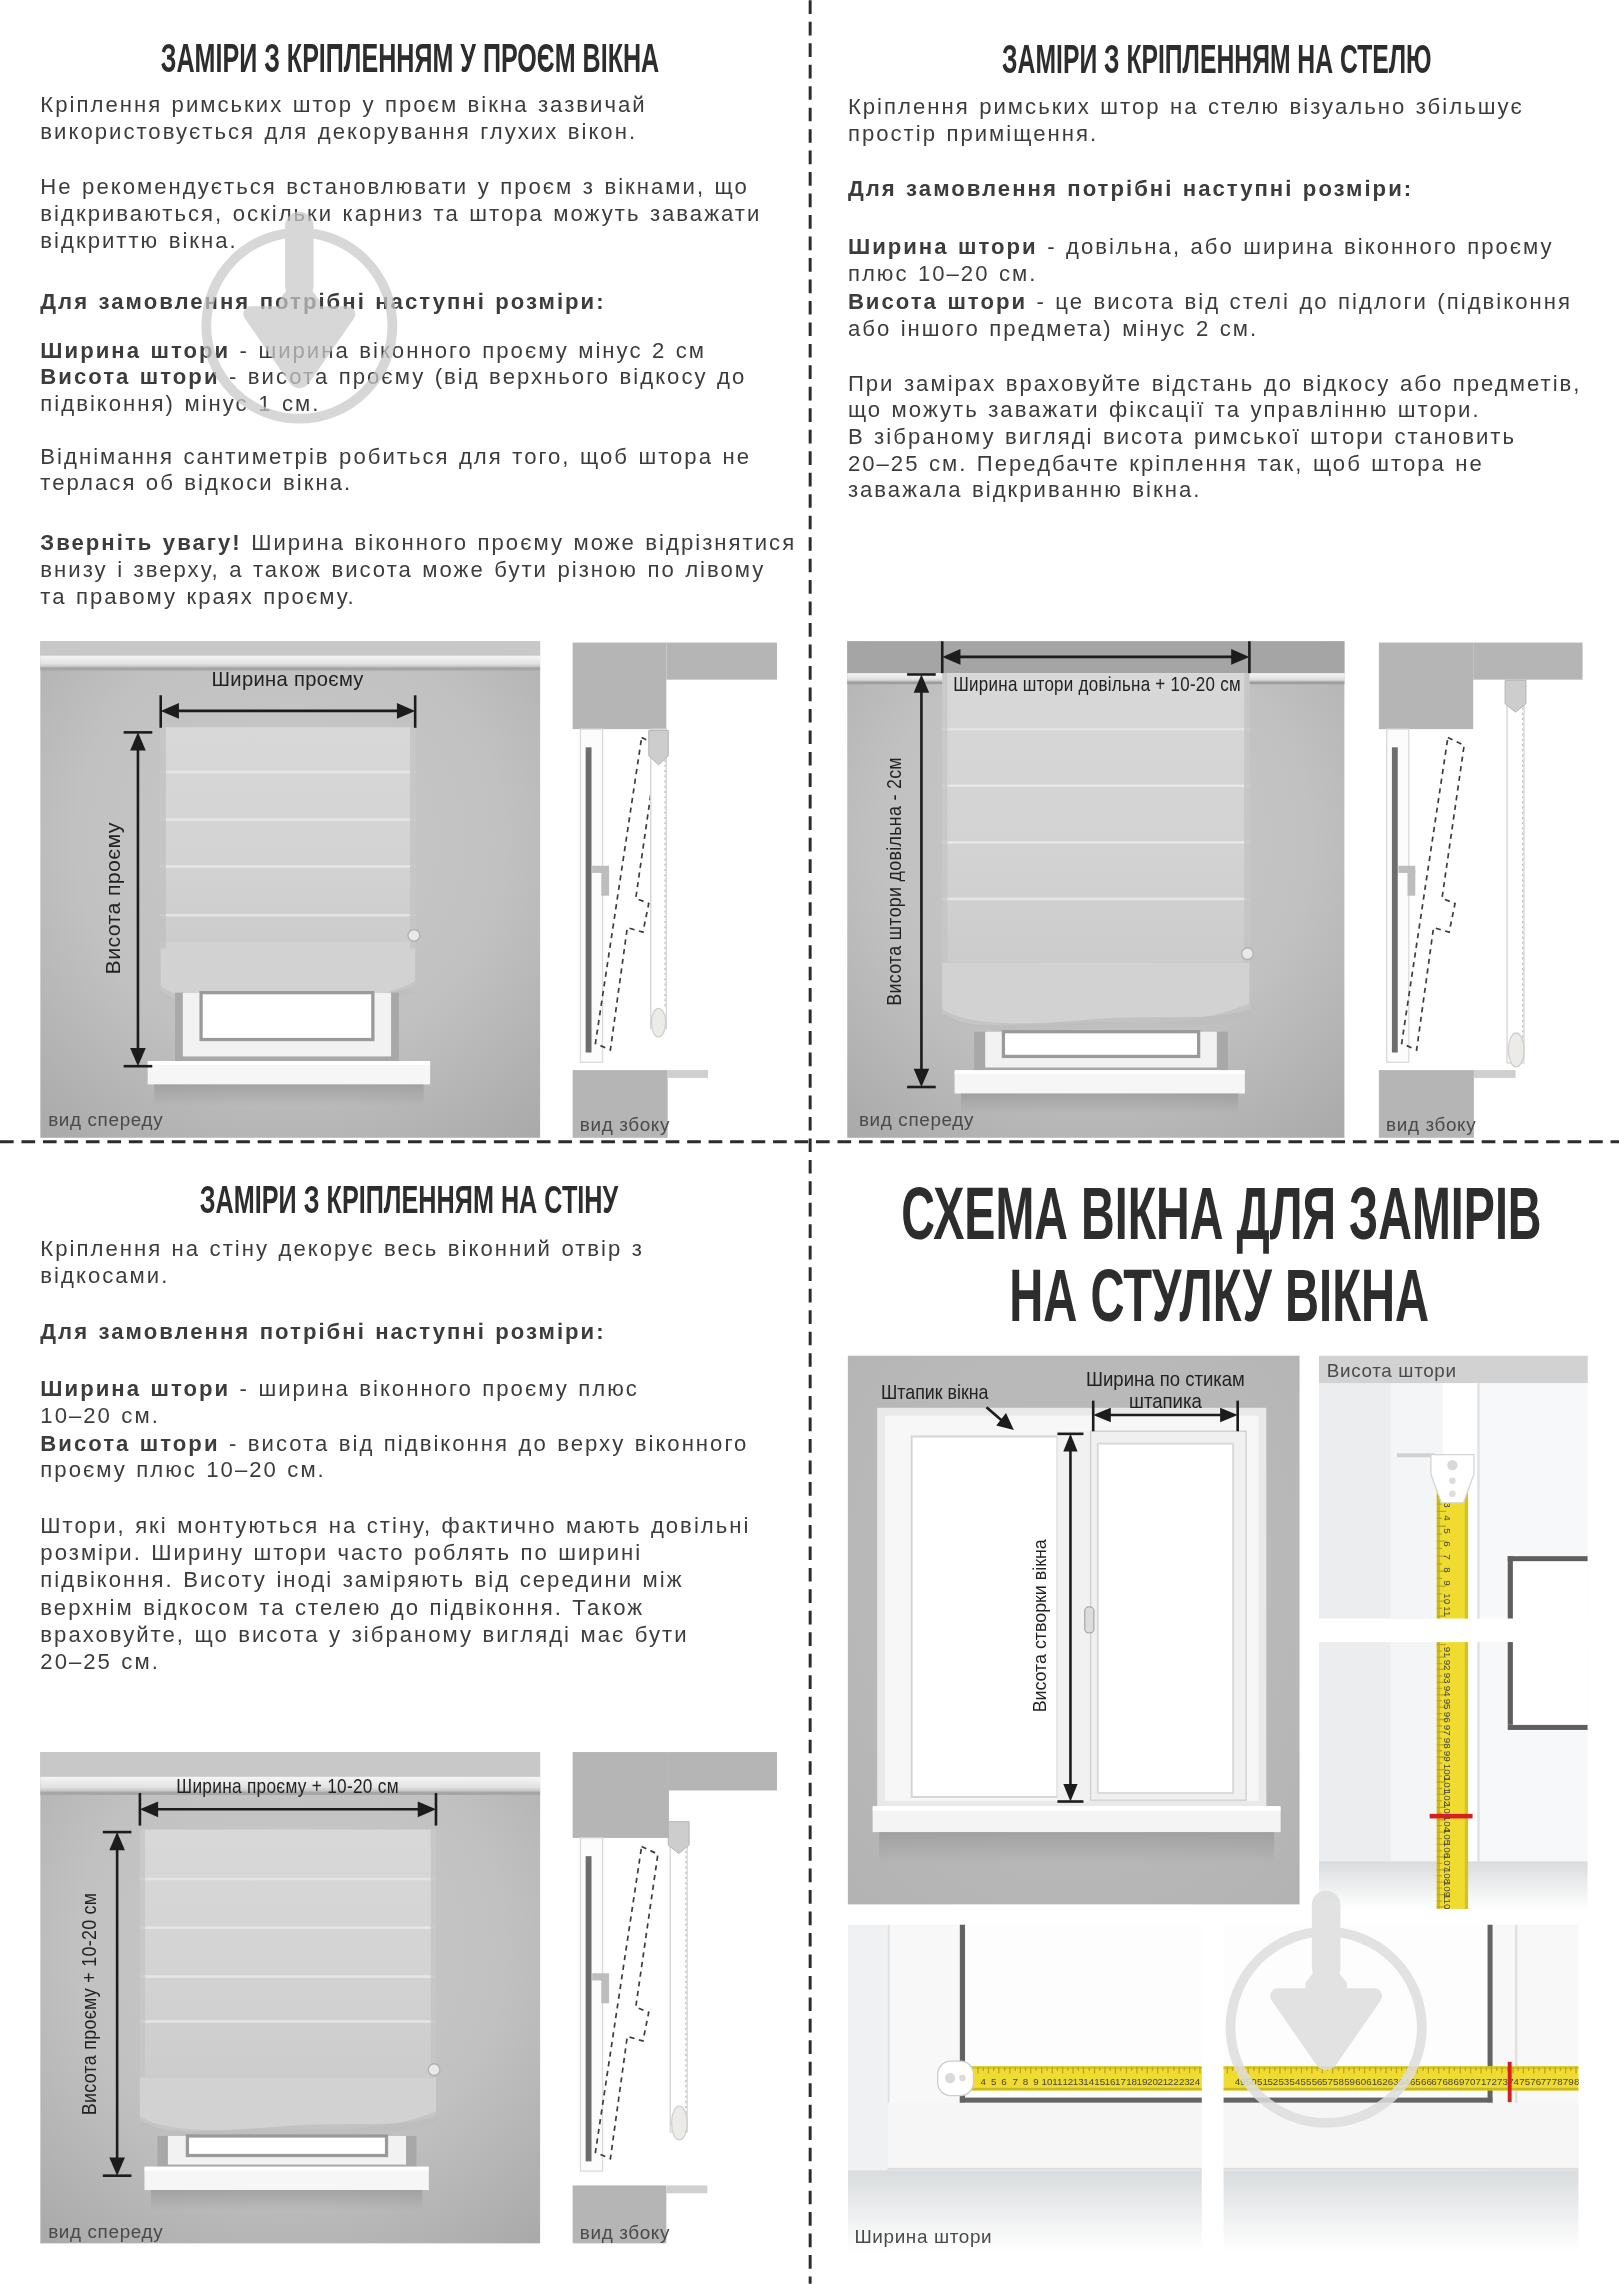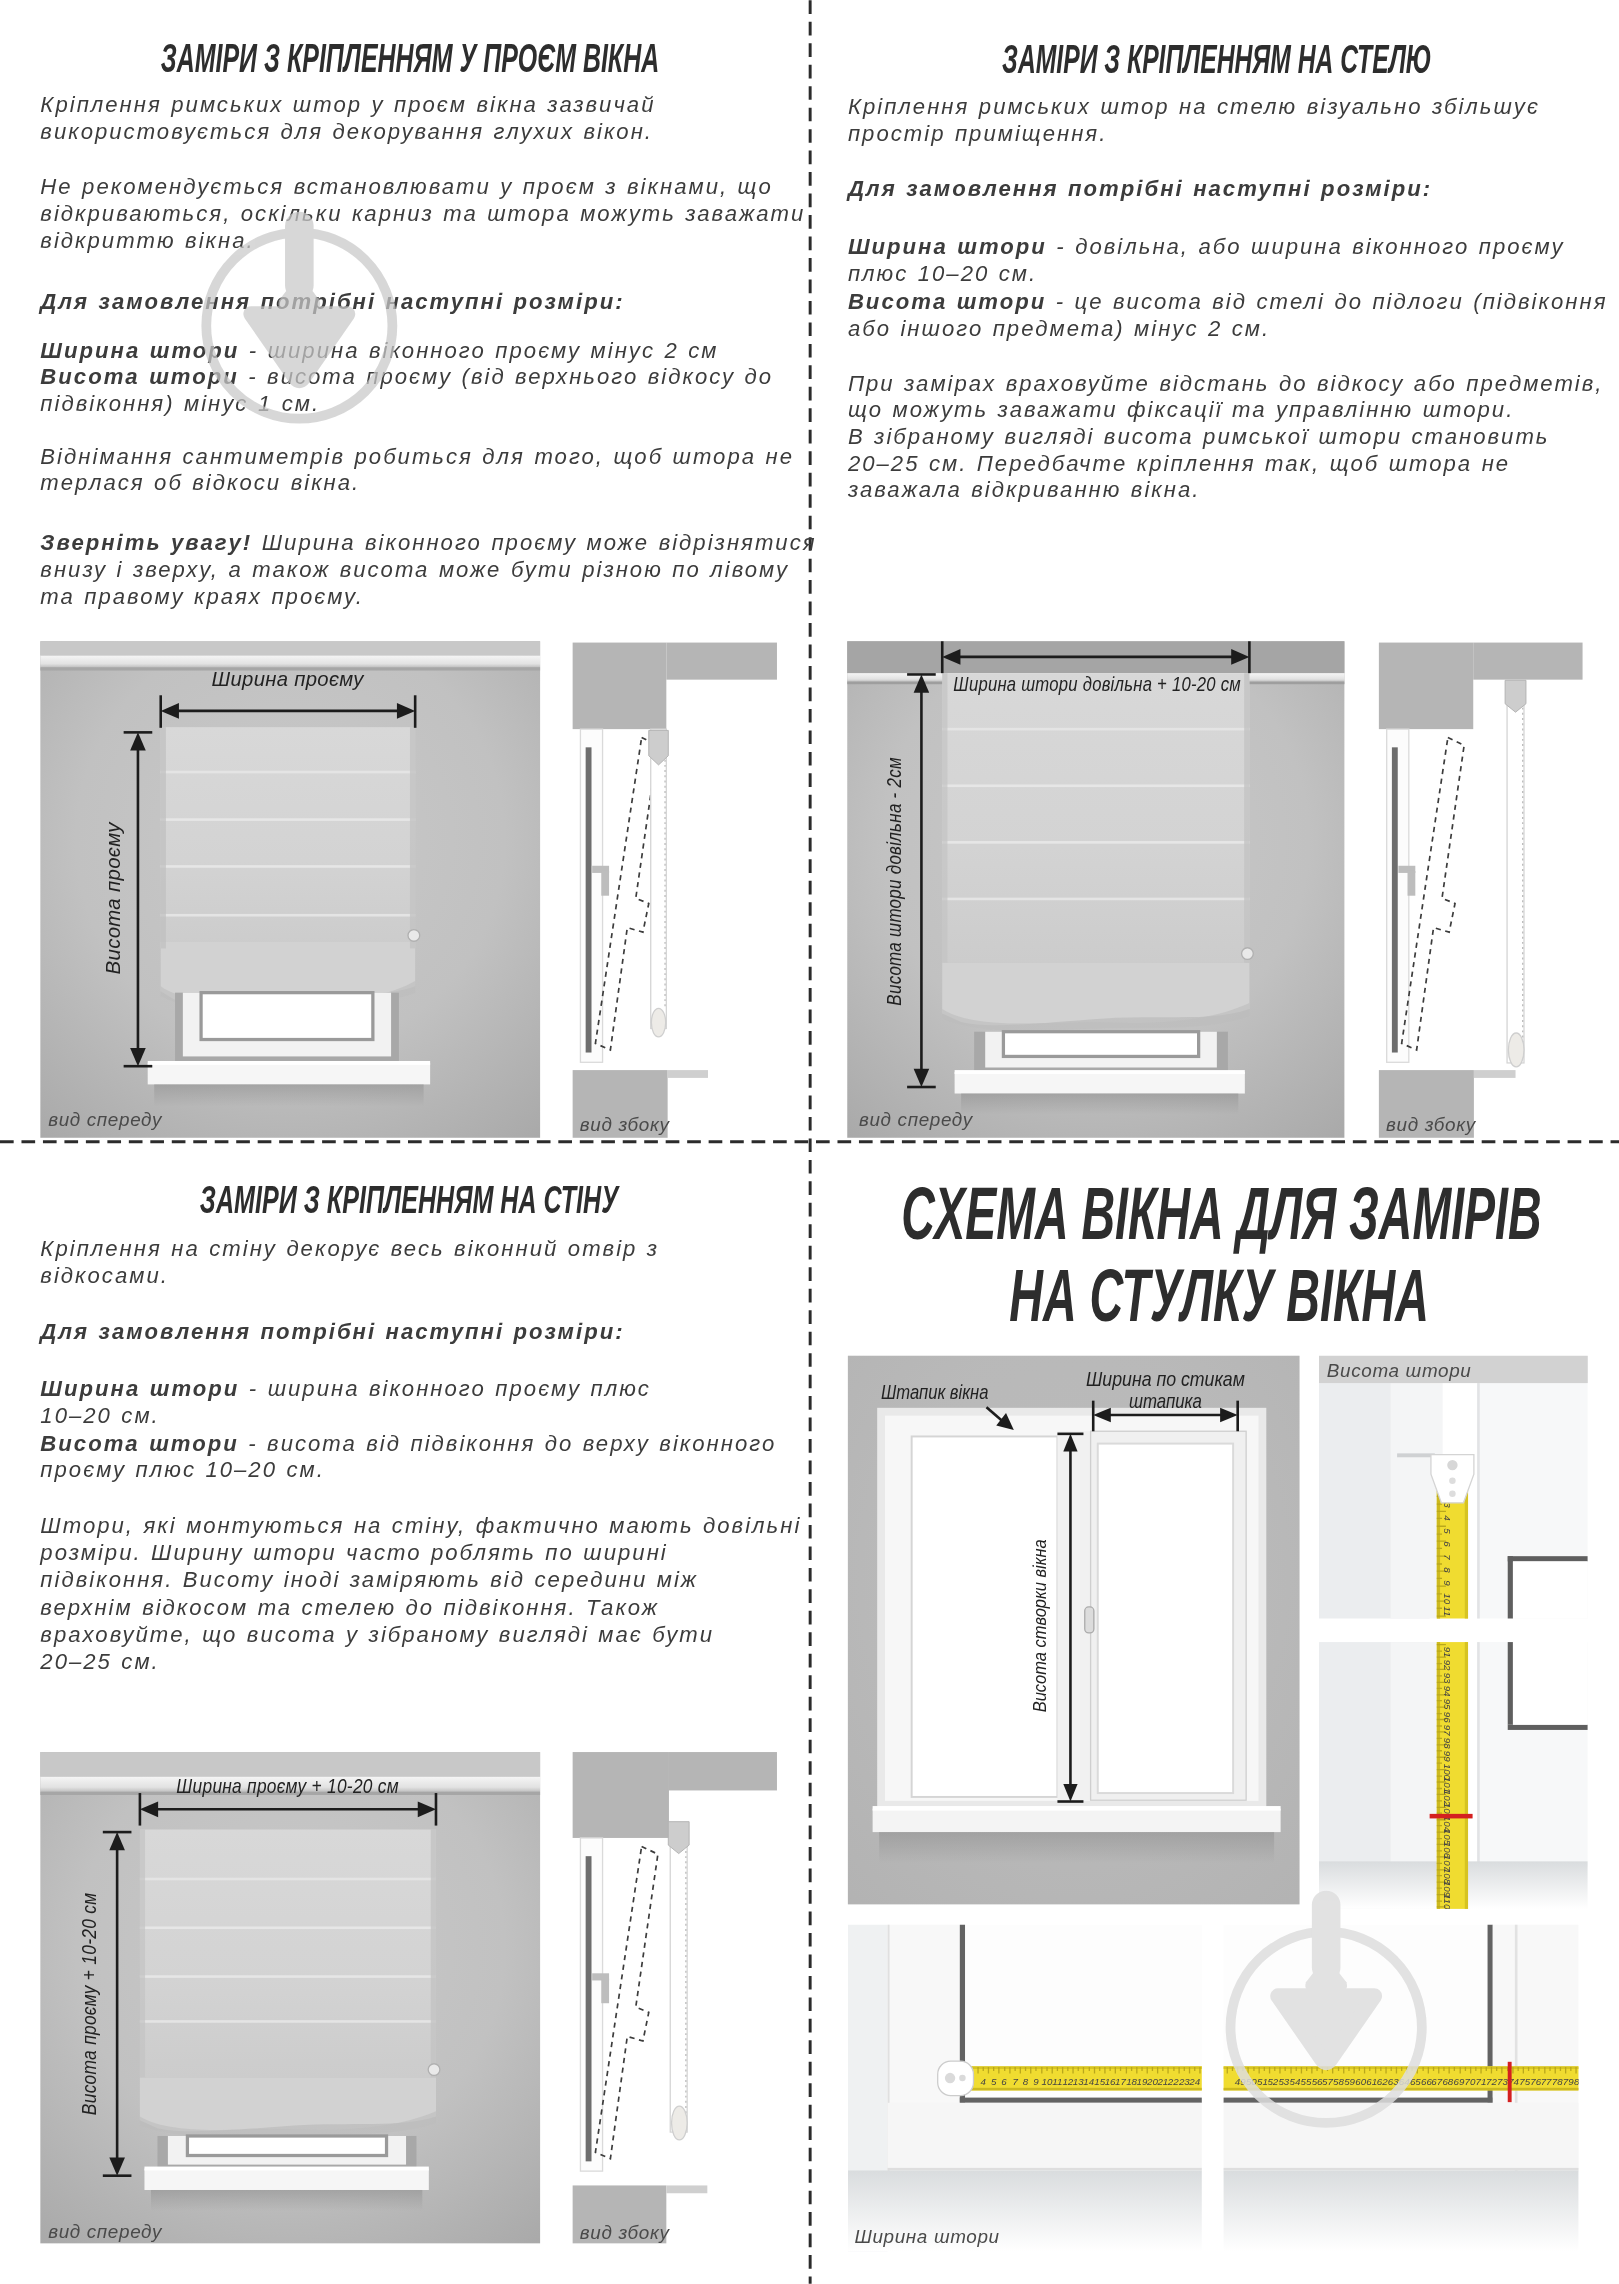--- a/index.html
+++ b/index.html
@@ -1,16 +1,16 @@
 <!DOCTYPE html>
 <html style="font-size:10.4px"><head>
 <meta charset="utf-8">
 <style>
   html,body{margin:0;padding:0;background:#fff;}
-  .page{position:relative;width:1619px;height:2284px;background:#ffffff;overflow:hidden;font-style:italic;}
+  .page{position:relative;width:1619px;height:2284px;background:#ffffff;overflow:hidden;}
   svg{display:block;}
   text{font-family:"Liberation Sans",sans-serif;}
   .b  {font-size:34px;letter-spacing:3.1px;word-spacing:2px;fill:#3c3c3c;}
   .bb {font-weight:bold;}
   .ttl{font-weight:bold;fill:#2d2d2d;}
   .lab{font-size:29px;letter-spacing:1px;fill:#4a4a4a;}
   .dim{font-size:31px;letter-spacing:0.5px;fill:#222;}
   .num{font-size:15px;fill:#444;letter-spacing:0;}
 </style>
 </head>

